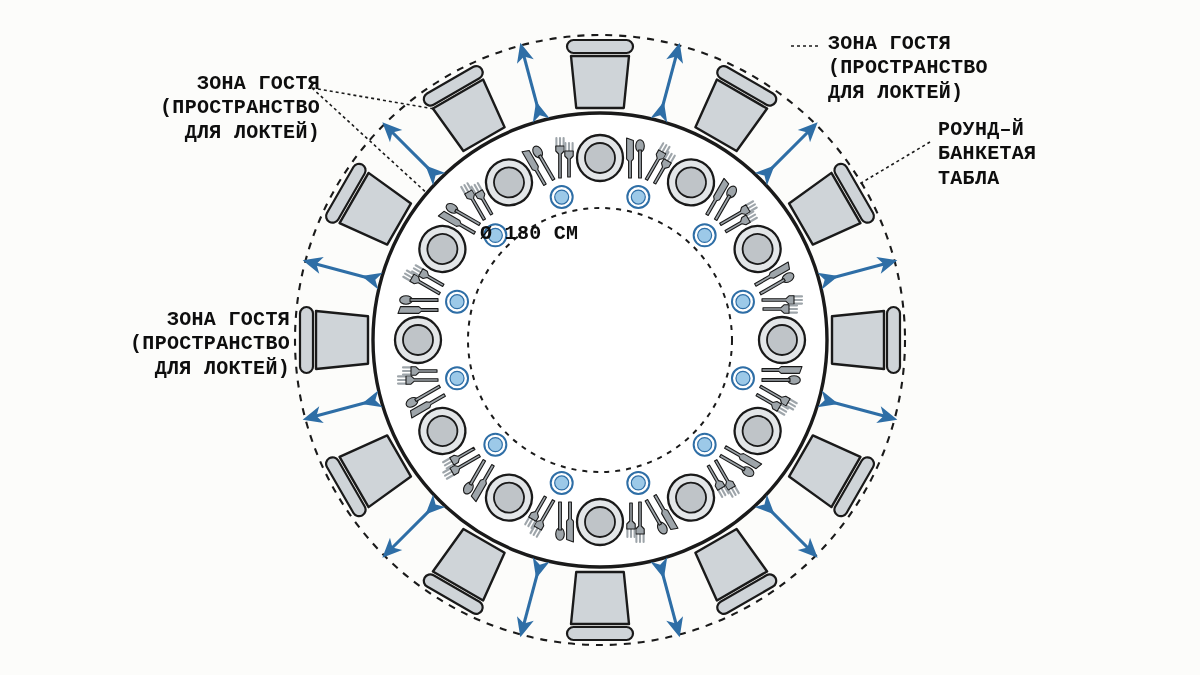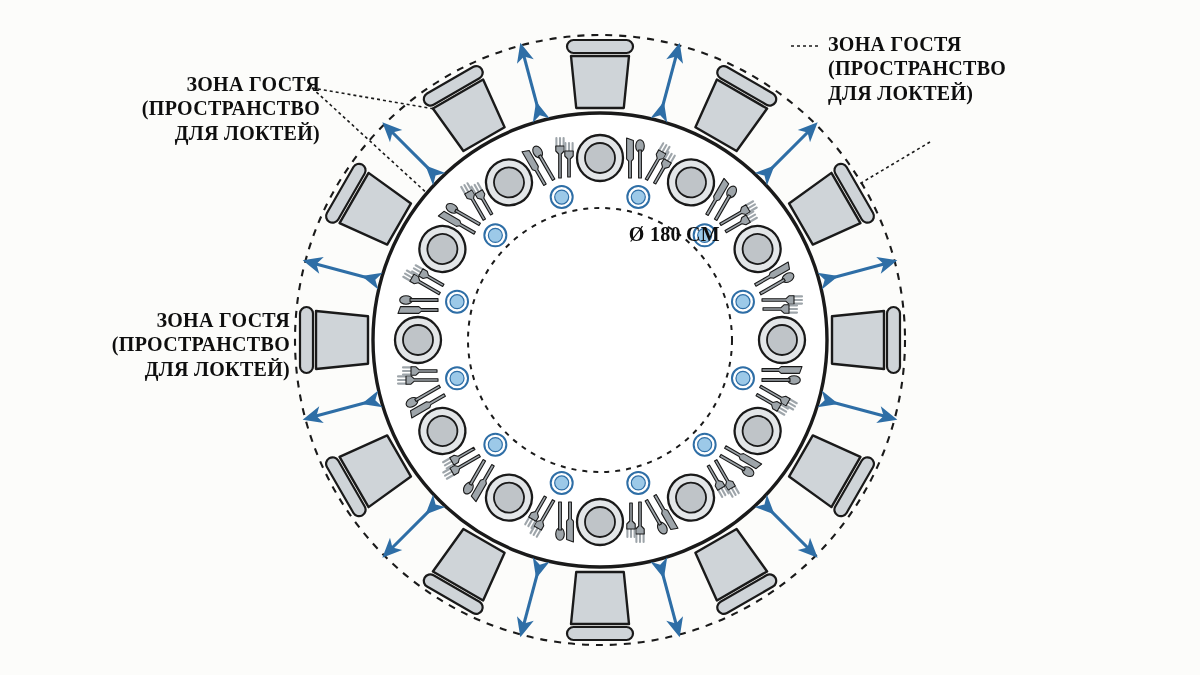--- a/index.html
+++ b/index.html
@@ -8,31 +8,31 @@
     width:1200px;height:675px;
     background:#FCFCFA;
     font-family:"Liberation Sans", sans-serif;
     overflow:hidden;
     position:relative;
   }
   #stage{position:absolute;left:0;top:0;width:1200px;height:675px;}
   svg.canvas{position:absolute;left:0;top:0;width:1200px;height:675px;display:block;}
   .lbl{
     position:absolute;
-    font-family:Liberation Serif, serif;
+    font-family:Liberation Mono, monospace;
     font-weight:700;
     color:#0E0E0E;
     letter-spacing:0.3px;
     line-height:1.22;
     white-space:pre-line;
     font-size:20px;
   }
   .lbl.r{text-align:right;}
   .lbl.l{text-align:left;}
-  .lbl.c{text-align:right;}
+  .lbl.c{text-align:left;}
   #label-guest-topleft{left:70px;top:72px;width:250px;}
   #label-guest-left{left:40px;top:308px;width:250px;}
   #label-guest-topright{left:828px;top:32px;width:260px;}
   #label-round-table{left:938px;top:118px;width:240px;}
   #label-diameter{left:480px;top:222px;width:240px;font-size:20px;}
   #label-service-zone{left:470px;top:310px;width:260px;font-size:20px;}
 </style>
 </head>
 <body>
 
@@ -411,17 +411,20 @@
 ДЛЯ ЛОКТЕЙ)</div>
 
   <div class="lbl r" id="label-guest-left">ЗОНА ГОСТЯ
 (ПРОСТРАНСТВО
 ДЛЯ ЛОКТЕЙ)</div>
 
   <div class="lbl l" id="label-guest-topright">ЗОНА ГОСТЯ
 (ПРОСТРАНСТВО
 ДЛЯ ЛОКТЕЙ)</div>
 
+  <div class="lbl l" id="label-round-table">РОУНД–Й
+БАНКЕТАЯ
+ТАБЛА</div>
 
   <div class="lbl c" id="label-diameter">Ø 180 СМ</div>
 
 
 </div>
 
 </body></html>

